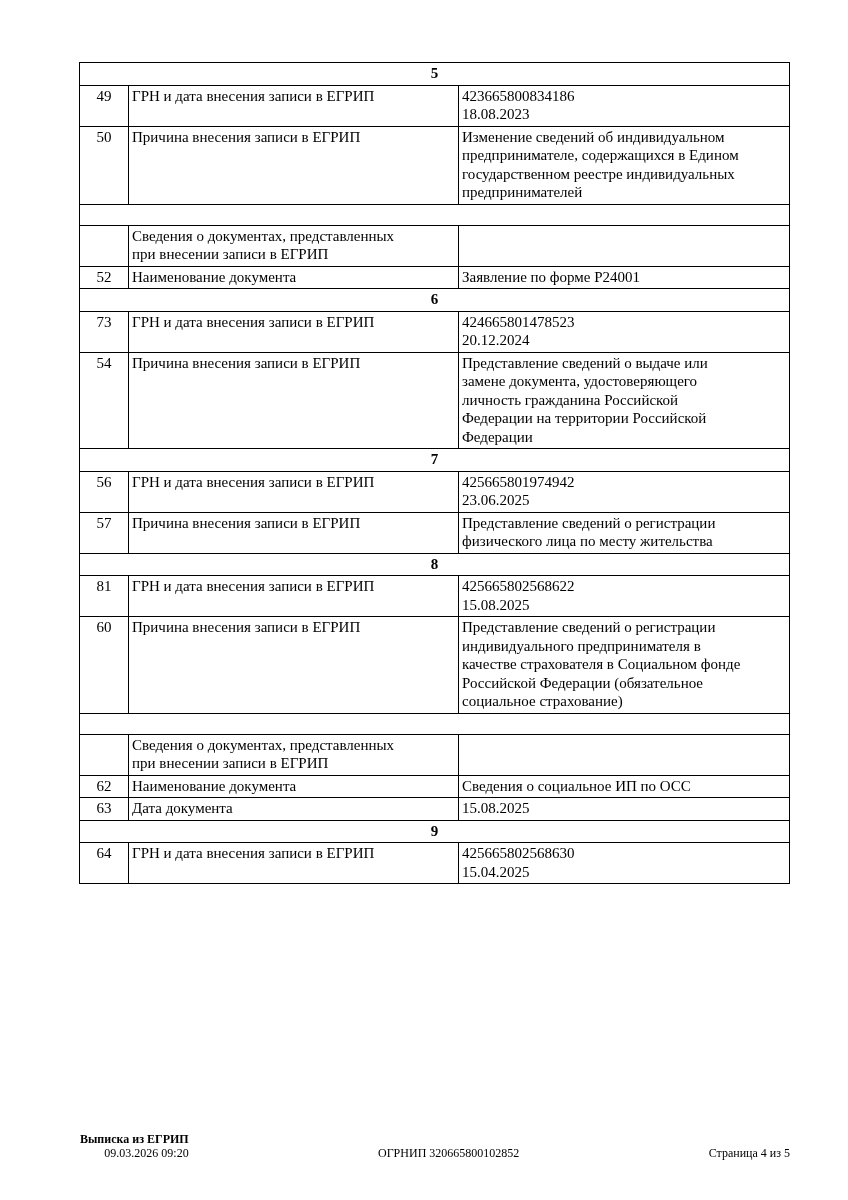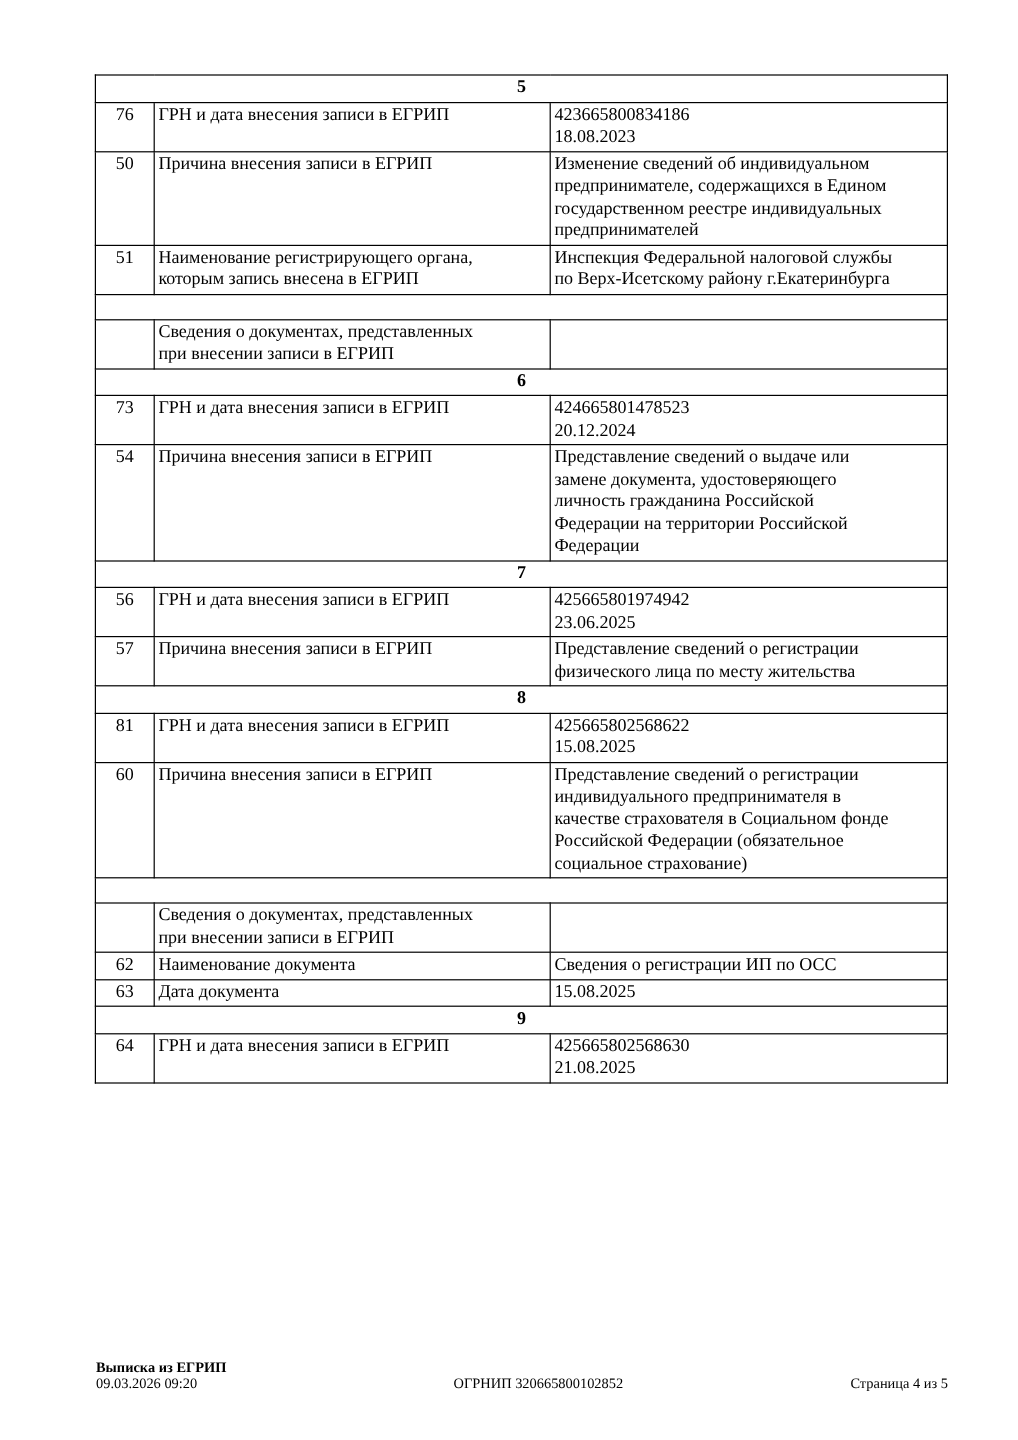--- a/index.html
+++ b/index.html
@@ -41,68 +41,66 @@
     position: absolute;
     left: 80px; top: 1133px;
     width: 710px;
     display: flex;
     justify-content: space-between;
     align-items: flex-end;
     font-size: 12px;
     line-height: 13.5px;
   }
   .footer .doc-type { font-weight: bold; }
-  .footer .left { text-align: left; }
+  .footer .left { text-align: right; }
   .footer .center { text-align: left; }
   .footer .right { text-align: right; }
 </style>
 </head>
 <body>
 
 <div class="page">
 
   <table class="egrip">
     <colgroup>
       <col style="width:49px">
       <col style="width:330px">
       <col style="width:331px">
     </colgroup>
     <tbody>
       <tr>
         <td class="sec" colspan="3">5</td>
       </tr>
       <tr>
-        <td class="num">76</td>
+        <td class="num">49</td>
         <td class="lbl">ГРН и дата внесения записи в ЕГРИП</td>
         <td class="val">423665800834186
 18.08.2023</td>
       </tr>
       <tr>
         <td class="num">50</td>
         <td class="lbl">Причина внесения записи в ЕГРИП</td>
         <td class="val">Изменение сведений об индивидуальном
 предпринимателе, содержащихся в Едином
 государственном реестре индивидуальных
 предпринимателей</td>
       </tr>
-      <tr>
-        <td class="num">51</td>
-        <td class="lbl">Наименование регистрирующего органа,
-которым запись внесена в ЕГРИП</td>
-        <td class="val">Инспекция Федеральной налоговой службы
-по Верх-Исетскому району г.Екатеринбурга</td>
-      </tr>
       <tr class="spacer">
         <td colspan="3"></td>
       </tr>
       <tr>
         <td class="num"></td>
         <td class="lbl">Сведения о документах, представленных
 при внесении записи в ЕГРИП</td>
         <td class="val"></td>
+      </tr>
+      <tr>
+        <td class="num">52</td>
+        <td class="lbl">Наименование документа</td>
+        <td class="val">Заявление по форме Р24001</td>
       </tr>
       <tr>
         <td class="sec" colspan="3">6</td>
       </tr>
       <tr>
         <td class="num">73</td>
         <td class="lbl">ГРН и дата внесения записи в ЕГРИП</td>
         <td class="val">424665801478523
 20.12.2024</td>
       </tr>
@@ -153,35 +151,35 @@
       </tr>
       <tr>
         <td class="num"></td>
         <td class="lbl">Сведения о документах, представленных
 при внесении записи в ЕГРИП</td>
         <td class="val"></td>
       </tr>
       <tr>
         <td class="num">62</td>
         <td class="lbl">Наименование документа</td>
-        <td class="val">Сведения о регистрации ИП по ОСС</td>
+        <td class="val">Сведения о социальное ИП по ОСС</td>
       </tr>
       <tr>
         <td class="num">63</td>
         <td class="lbl">Дата документа</td>
         <td class="val">15.08.2025</td>
       </tr>
       <tr>
         <td class="sec" colspan="3">9</td>
       </tr>
       <tr>
         <td class="num">64</td>
         <td class="lbl">ГРН и дата внесения записи в ЕГРИП</td>
         <td class="val">425665802568630
-21.08.2025</td>
+15.04.2025</td>
       </tr>
     </tbody>
   </table>
 
   <div class="footer">
     <div class="left">
       <div class="doc-type">Выписка из ЕГРИП</div>
       <div>09.03.2026 09:20</div>
     </div>
     <div class="center">ОГРНИП 320665800102852</div>

